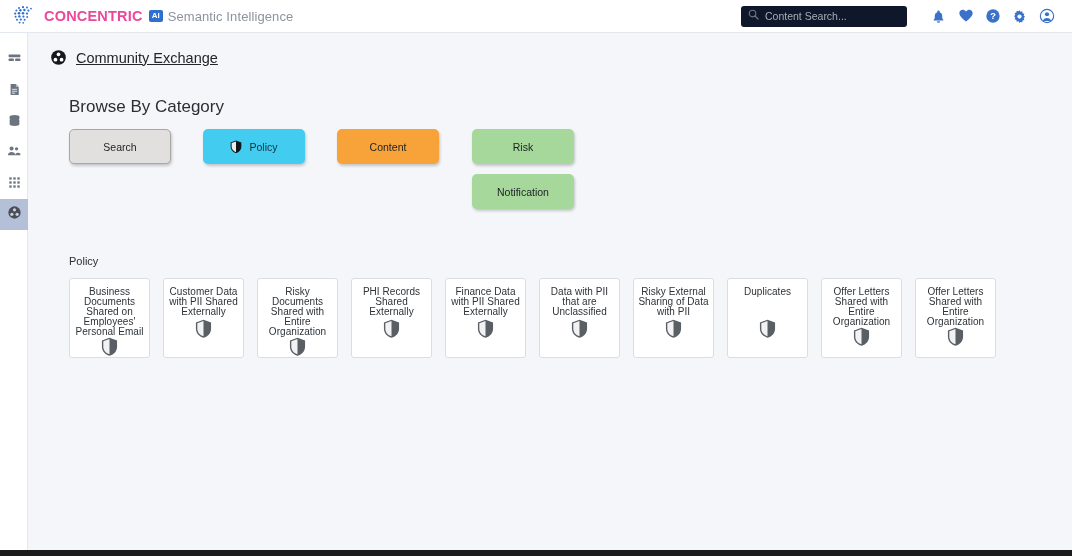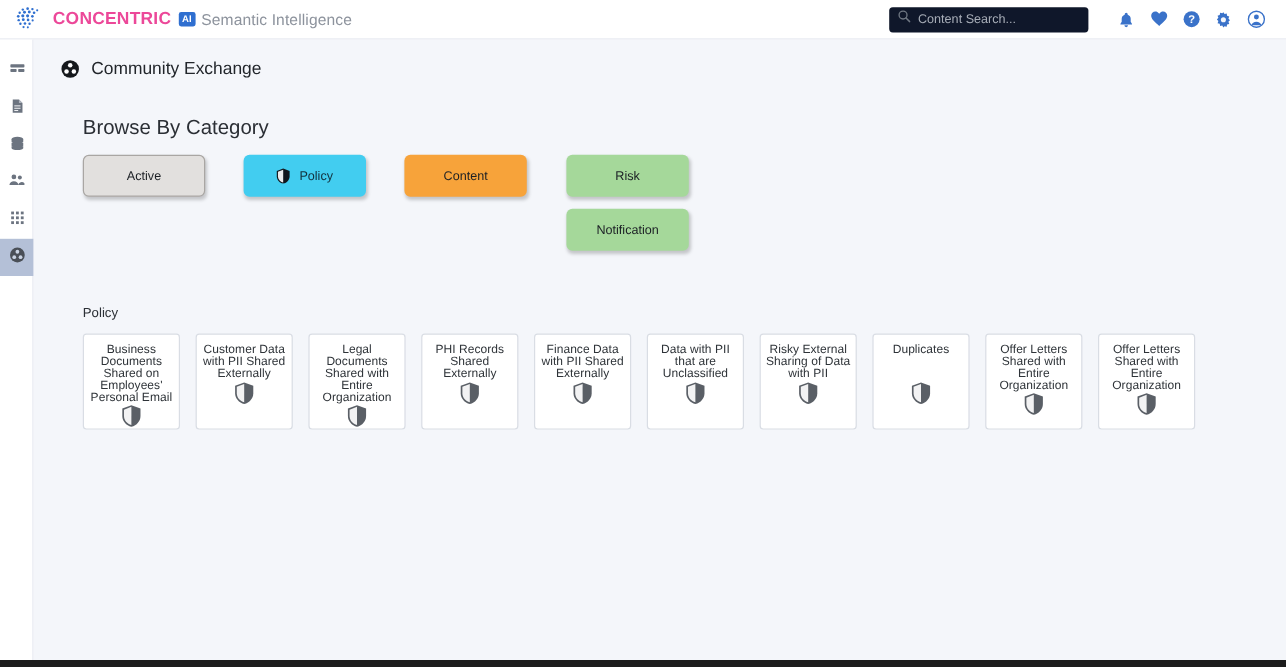--- a/index.html
+++ b/index.html
@@ -73,21 +73,21 @@
     position: absolute; top: 33px; left: 28px;
     width: 1044px; height: 517px;
     background: #f4f6fa;
     overflow: hidden;
   }
   .page-head {
     display: flex; align-items: center;
     padding: 16px 0 0 22px;
   }
   .page-head-icon { margin-right: 9px; display: flex; }
-  .page-title { font-size: 14.5px; color: #22262b; }
+  .page-title { font-size: 14.5px; color: #22262b; text-decoration: underline; }
 
   .section-label {
     font-size: 17px; color: #2b2f35;
     margin: 31px 0 0 41px;
   }
 
   
   .cat-area { position: relative; margin: 12px 0 0 41px; height: 86px; }
   .cat-btn {
     position: absolute;
@@ -296,21 +296,21 @@
         <circle cx="13.6" cy="12.5" r="2.2" fill="#ffffff"></circle>
       </svg>
     </span>
     <span class="page-title">Community Exchange</span>
   </div>
 
   <div class="section-label">Browse By Category</div>
 
   <div class="cat-area">
       <div class="cat-btn" style="left: 0px; top: 0px; background: rgb(226, 224, 222); color: rgb(28, 32, 37); border: 1px solid rgb(169, 166, 163);">
-        <span>Active</span>
+        <span>Search</span>
       </div>
       <div class="cat-btn" style="left: 134px; top: 0px; background: rgb(66, 205, 240); color: rgb(18, 48, 60);">
         <span class="cb-icon">
           <svg width="12" height="13.68" viewBox="0 0 22 25">
             <path d="M11 .9 1.2 4.4v8.1c0 5.6 4.1 10.3 9.8 11.6 5.7-1.3 9.8-6 9.8-11.6V4.4z" fill="#11161c"></path>
             <path d="M11 2.6v19.6c-4.6-1.2-8-5.1-8-9.7V5.6z" fill="#ffffff" opacity=".92"></path>
           </svg>
         </span>
         <span>Policy</span>
       </div>
@@ -336,21 +336,21 @@
           </svg></div>
       </div>
       <div class="card">
         <div class="card-title">Customer Data with PII Shared Externally</div>
         <div class="card-icon"><svg width="17" height="19.38" viewBox="0 0 22 25">
             <path d="M11 .9 1.2 4.4v8.1c0 5.6 4.1 10.3 9.8 11.6 5.7-1.3 9.8-6 9.8-11.6V4.4z" fill="#5a5f66"></path>
             <path d="M11 2.6v19.6c-4.6-1.2-8-5.1-8-9.7V5.6z" fill="#ffffff" opacity=".92"></path>
           </svg></div>
       </div>
       <div class="card">
-        <div class="card-title">Legal Documents Shared with Entire Organization</div>
+        <div class="card-title">Risky Documents Shared with Entire Organization</div>
         <div class="card-icon"><svg width="17" height="19.38" viewBox="0 0 22 25">
             <path d="M11 .9 1.2 4.4v8.1c0 5.6 4.1 10.3 9.8 11.6 5.7-1.3 9.8-6 9.8-11.6V4.4z" fill="#5a5f66"></path>
             <path d="M11 2.6v19.6c-4.6-1.2-8-5.1-8-9.7V5.6z" fill="#ffffff" opacity=".92"></path>
           </svg></div>
       </div>
       <div class="card">
         <div class="card-title">PHI Records Shared Externally</div>
         <div class="card-icon"><svg width="17" height="19.38" viewBox="0 0 22 25">
             <path d="M11 .9 1.2 4.4v8.1c0 5.6 4.1 10.3 9.8 11.6 5.7-1.3 9.8-6 9.8-11.6V4.4z" fill="#5a5f66"></path>
             <path d="M11 2.6v19.6c-4.6-1.2-8-5.1-8-9.7V5.6z" fill="#ffffff" opacity=".92"></path>

